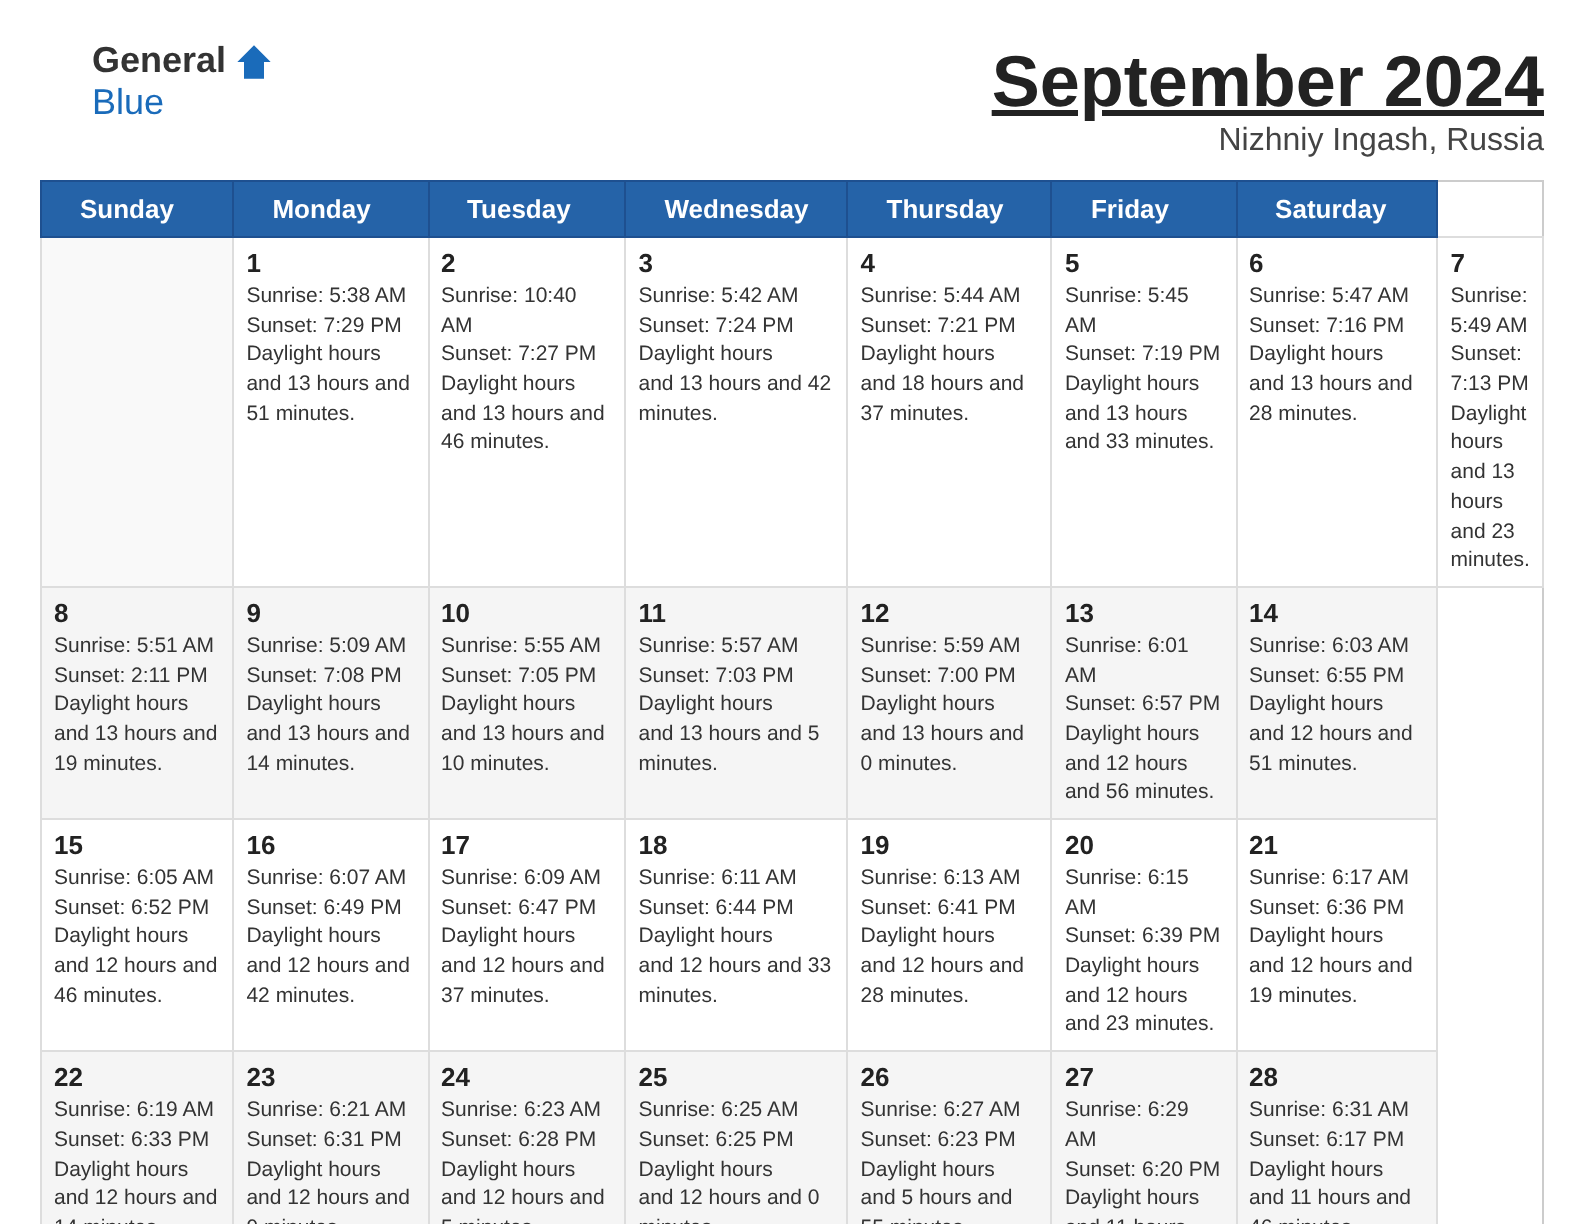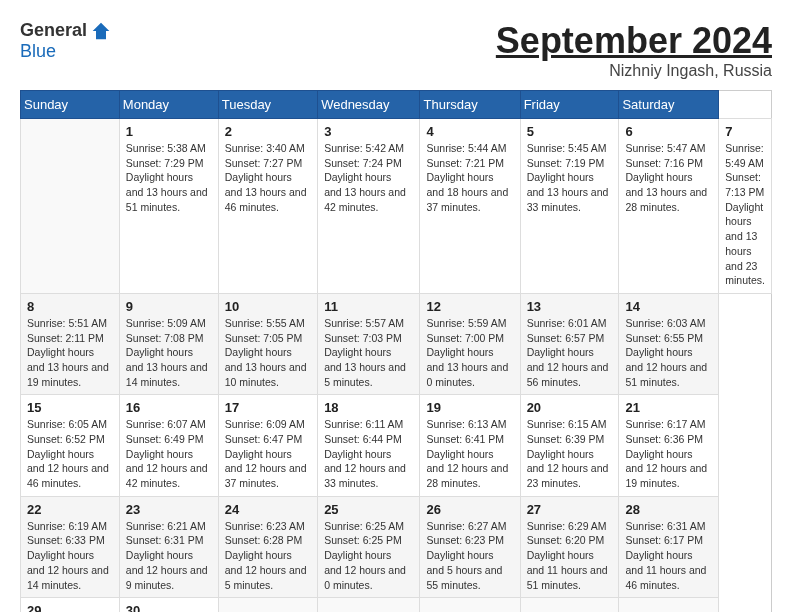--- a/index.html
+++ b/index.html
@@ -13,20 +13,21 @@
     .header {
       display: flex;
       justify-content: space-between;
       align-items: flex-start;
       margin-bottom: 10px;
     }
     .logo {
       display: flex;
       flex-direction: column;
       align-items: flex-start;
+      margin-left: 26px;
     }
     .logo-text {
       display: flex;
       align-items: center;
       gap: 2px;
     }
     .logo-general {
       font-size: 18px;
       font-weight: bold;
       color: #333;
@@ -55,24 +56,24 @@
       color: #444;
     }
     .calendar {
       width: 100%;
       border-collapse: collapse;
       border: 1px solid #ccc;
     }
     .calendar th {
       background-color: #2563a8;
       color: #fff;
-      padding: 6px 3px;
+      padding: 6px 19px;
       text-align: left;
       font-size: 13px;
-      font-weight: normal;
+      font-weight: bold;
       border: 1px solid #1e5090;
       margin-left: 20px;
     }
     .calendar td {
       vertical-align: top;
       padding: 5px 6px;
       border: 1px solid #ddd;
       font-size: 10.5px;
       color: #333;
       background: #fff;
@@ -136,21 +137,21 @@
         <div class="cell-content">
           <span>Sunrise: 5:38 AM</span><br>
           <span>Sunset: 7:29 PM</span><br>
           <span>Daylight hours</span><br>
           <span>and 13 hours and 51 minutes.</span>
         </div>
       </td>
         <td>
         <span class="day-num">2</span>
         <div class="cell-content">
-          <span>Sunrise: 3:40 AM</span><br>
+          <span>Sunrise: 10:40 AM</span><br>
           <span>Sunset: 7:27 PM</span><br>
           <span>Daylight hours</span><br>
           <span>and 13 hours and 46 minutes.</span>
         </div>
       </td>
         <td>
         <span class="day-num">3</span>
         <div class="cell-content">
           <span>Sunrise: 5:42 AM</span><br>
           <span>Sunset: 7:24 PM</span><br>

